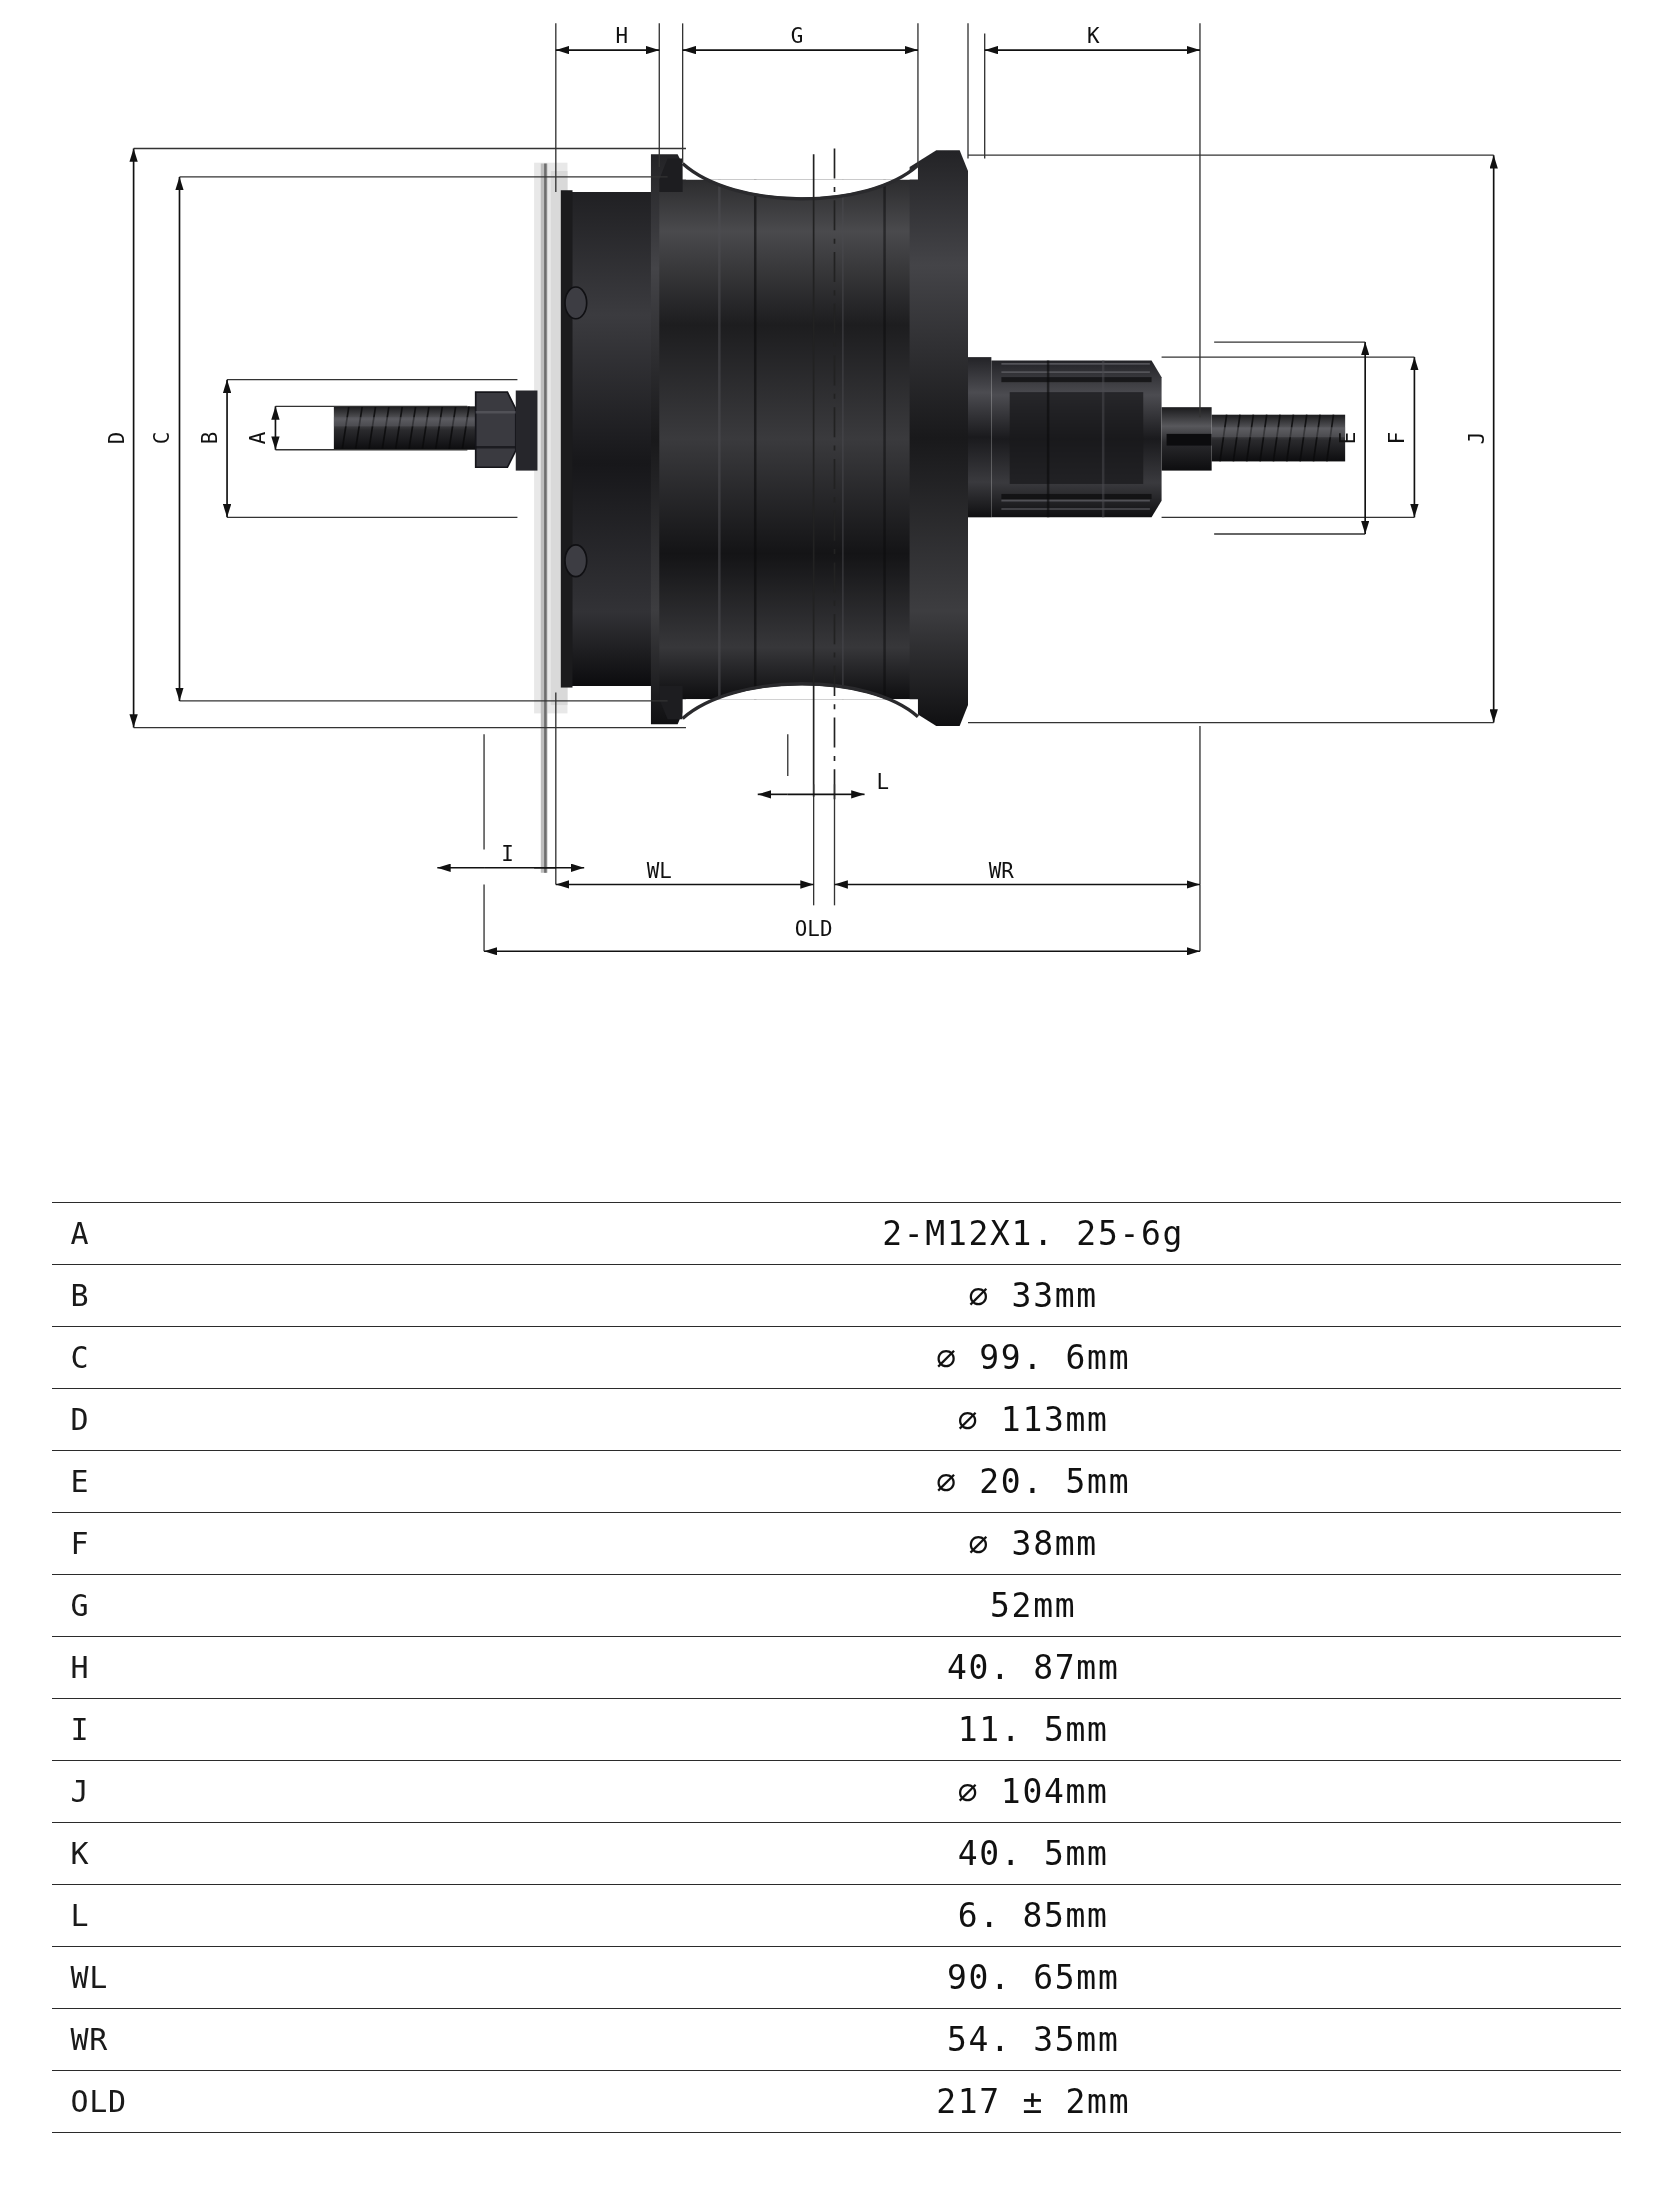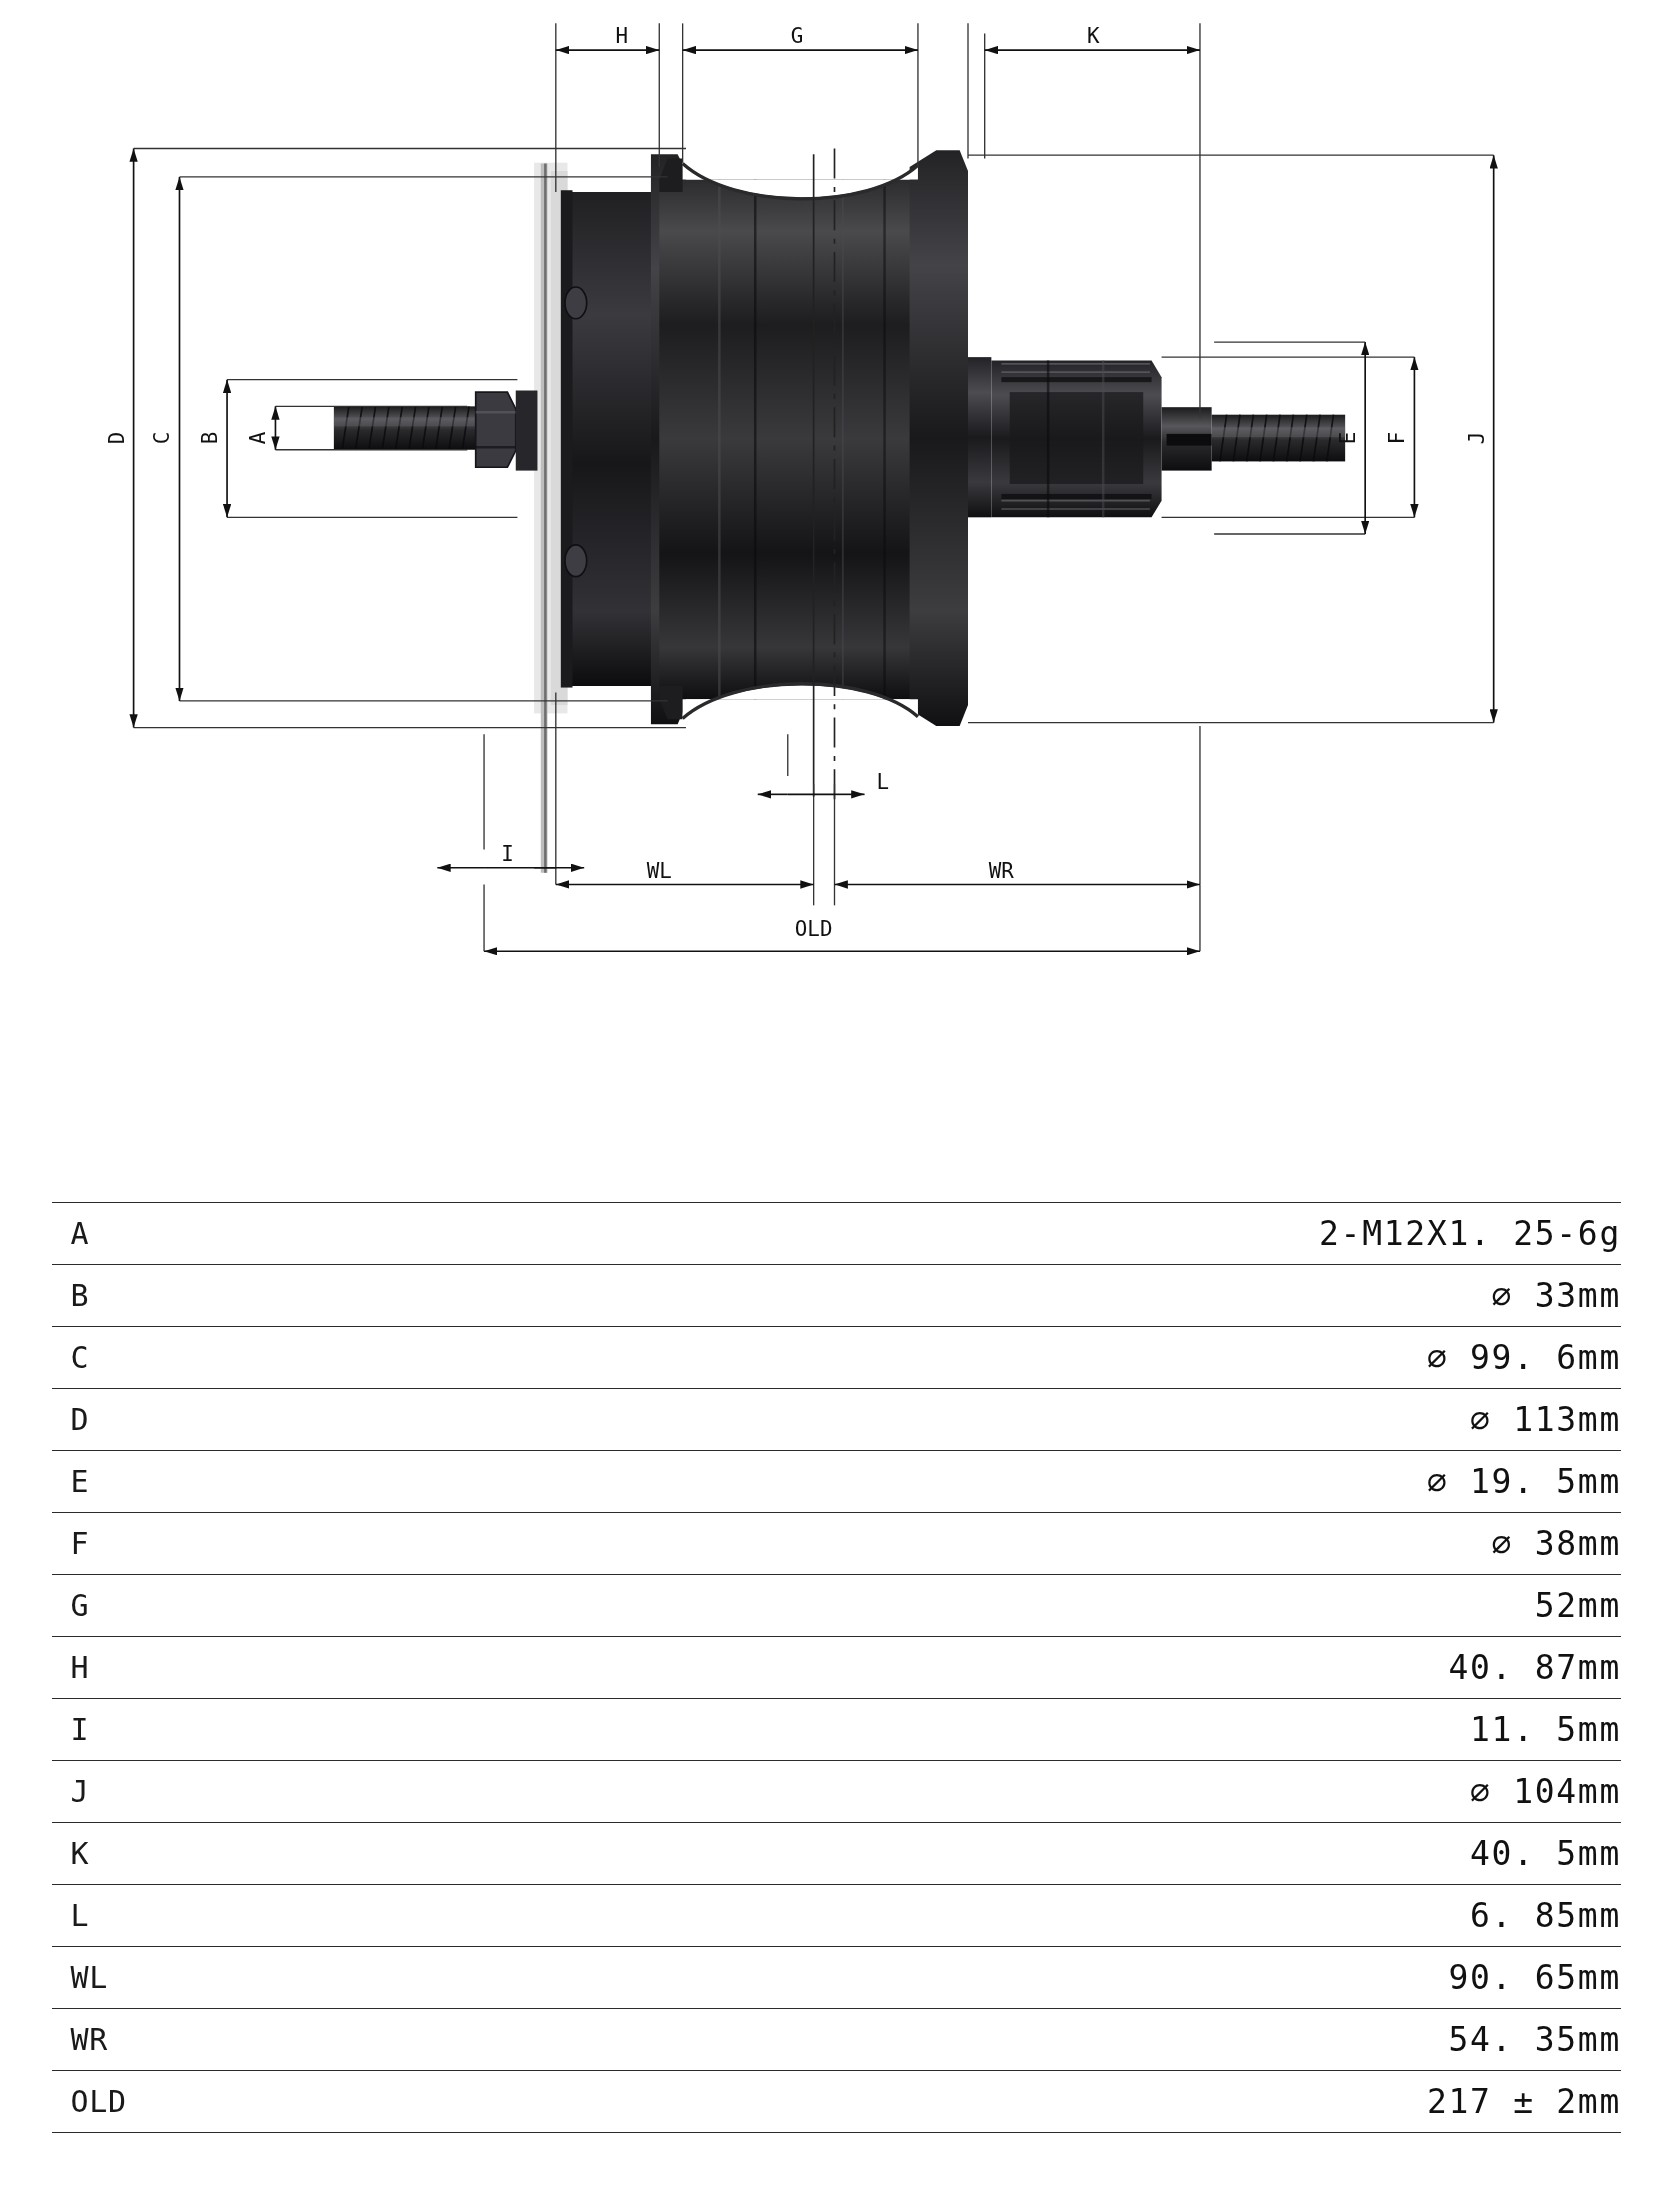--- a/index.html
+++ b/index.html
@@ -59,21 +59,21 @@
   }
   #spec-table td.key {
     width: 100px;
     font-size: 30px;
     padding-left: 18.4px;
     letter-spacing: 0.8px;
     color: #1a1a1a;
   }
   #spec-table td.val {
     font-size: 33px;
-    text-align: right;
+    text-align: center;
     padding-left: 275px;
     letter-spacing: 1.7px;
     color: #111111;
     white-space: pre;
   }
 </style>
 </head>
 <body>
 
 <div id="drawing">
@@ -341,21 +341,21 @@
     <tr>
       <td class="key">C</td>
       <td class="val">⌀ 99. 6mm</td>
     </tr>
     <tr>
       <td class="key">D</td>
       <td class="val">⌀ 113mm</td>
     </tr>
     <tr>
       <td class="key">E</td>
-      <td class="val">⌀ 19. 5mm</td>
+      <td class="val">⌀ 20. 5mm</td>
     </tr>
     <tr>
       <td class="key">F</td>
       <td class="val">⌀ 38mm</td>
     </tr>
     <tr>
       <td class="key">G</td>
       <td class="val">52mm</td>
     </tr>
     <tr>

